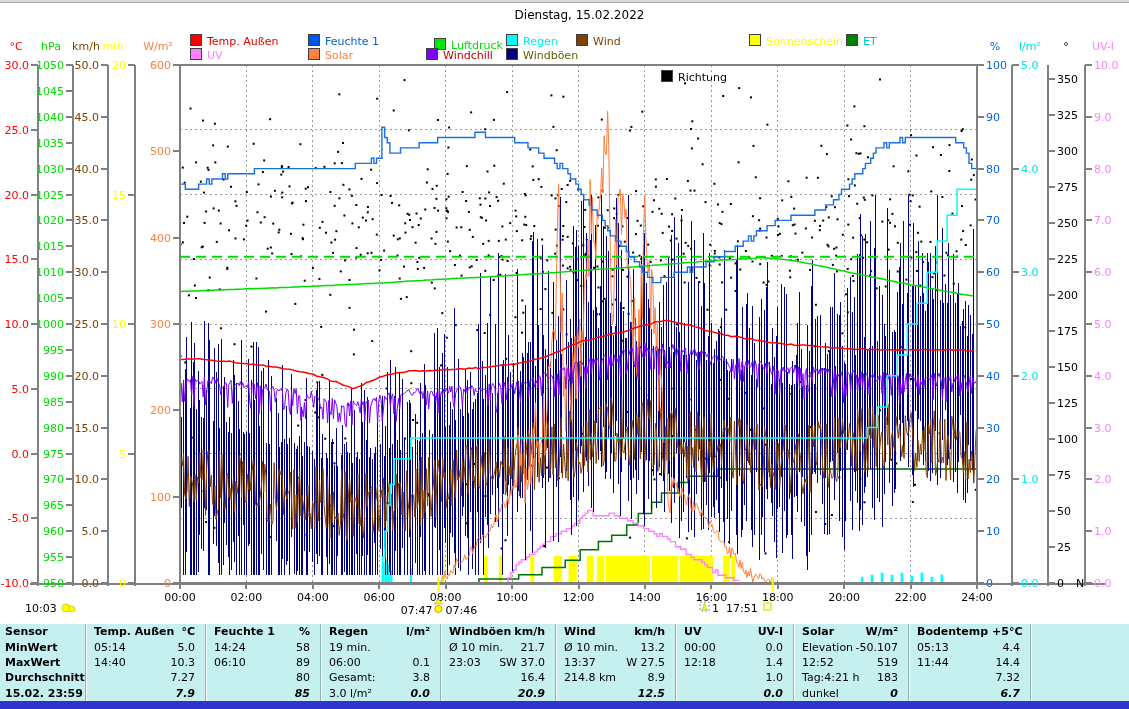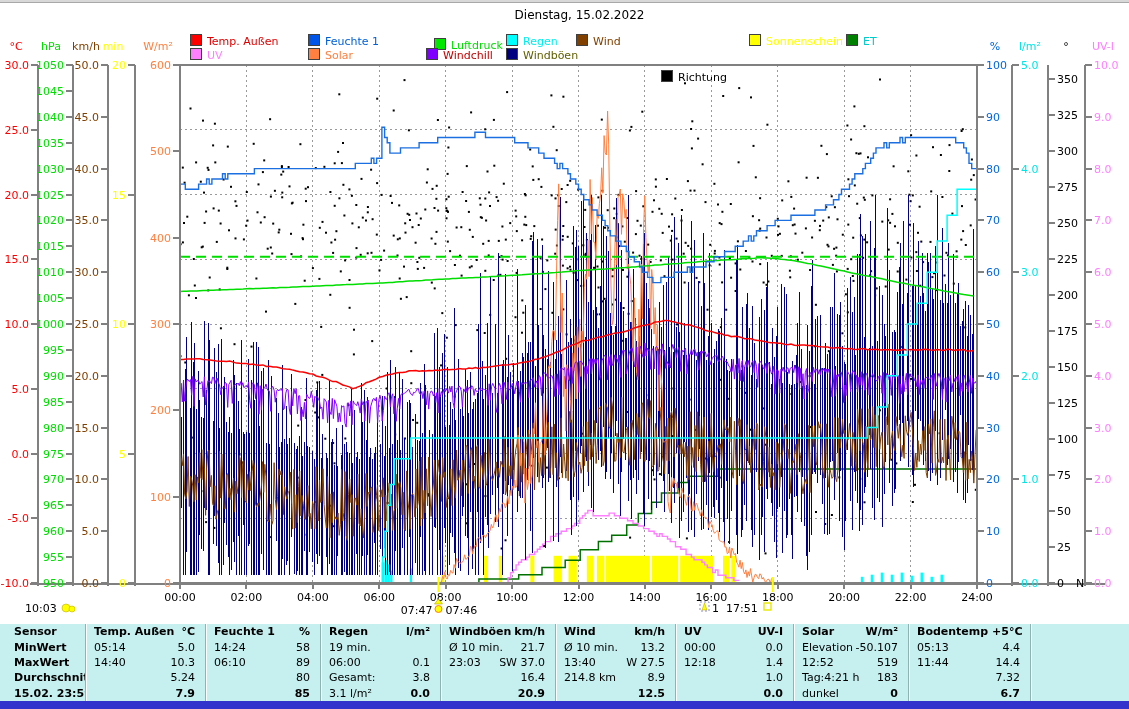--- a/index.html
+++ b/index.html
@@ -12,24 +12,24 @@
   svg text{font-family:"DejaVu Sans","Liberation Sans",sans-serif;font-size:11px;}
   #chart{position:absolute;top:0;left:0;}
   
   #stats{position:absolute;top:624px;left:0;width:1129px;height:77px;background:#c6efef;
          display:grid;grid-template-columns:85px 120px 115px 120px 115px 120px 118px 115px 122px 99px;font-size:11px;color:#000;}
   .tcol{display:grid;grid-template-rows:repeat(5,15.4px);}
   .tcol.sep{border-left:1px solid #8fb2b2;box-shadow:inset 1px 0 0 #ffffff;}
   .tcell{display:flex;align-items:center;overflow:hidden;white-space:nowrap;}
   .tcell .l{padding-left:8px;}
   .tcell .r{flex:1;text-align:right;padding-right:10px;}
-  .tcell.lab{font-weight:bold;padding-left:14px;}
+  .tcell.lab{font-weight:bold;padding-left:5px;}
   .hdr .l{font-weight:bold;}
   .hdr .r{font-weight:bold;}
-  .now .r{font-weight:bold;}
+  .now .r{font-weight:bold;font-style:italic;}
   .bottom-strip{position:absolute;top:701px;left:0;width:1129px;height:8px;background:#3232cc;}
 </style>
 </head>
 <body>
 
 <div class="page">
   <div class="top-edge"></div>
   <div class="chart-title">Dienstag, 15.02.2022</div>
   <div id="legend">
       <span class="legend-item" style="left: 190px; top: 34px;"><span class="box" style="background: rgb(255, 0, 0);"></span><span style="color: rgb(221, 0, 0);">Temp. Außen</span></span>
@@ -1500,21 +1500,21 @@
         <div class="tcell">
           <span class="l">05:14</span>
           <span class="r">5.0</span>
         </div>
         <div class="tcell">
           <span class="l">14:40</span>
           <span class="r">10.3</span>
         </div>
         <div class="tcell">
           <span class="l"></span>
-          <span class="r">5.24</span>
+          <span class="r">7.27</span>
         </div>
         <div class="tcell now">
           <span class="l"></span>
           <span class="r">7.9</span>
         </div>
       </div>
       <div class="tcol sep">
         <div class="tcell hdr">
           <span class="l">Feuchte 1</span>
           <span class="r">%</span>
@@ -1547,21 +1547,21 @@
         </div>
         <div class="tcell">
           <span class="l">06:00</span>
           <span class="r">0.1</span>
         </div>
         <div class="tcell">
           <span class="l">Gesamt:</span>
           <span class="r">3.8</span>
         </div>
         <div class="tcell now">
-          <span class="l">3.1 l/m²</span>
+          <span class="l">3.0 l/m²</span>
           <span class="r">0.0</span>
         </div>
       </div>
       <div class="tcol sep">
         <div class="tcell hdr">
           <span class="l">Windböen</span>
           <span class="r">km/h</span>
         </div>
         <div class="tcell">
           <span class="l">Ø 10 min.</span>
@@ -1583,21 +1583,21 @@
       <div class="tcol sep">
         <div class="tcell hdr">
           <span class="l">Wind</span>
           <span class="r">km/h</span>
         </div>
         <div class="tcell">
           <span class="l">Ø 10 min.</span>
           <span class="r">13.2</span>
         </div>
         <div class="tcell">
-          <span class="l">13:40</span>
+          <span class="l">13:37</span>
           <span class="r">W 27.5</span>
         </div>
         <div class="tcell">
           <span class="l">214.8 km</span>
           <span class="r">8.9</span>
         </div>
         <div class="tcell now">
           <span class="l"></span>
           <span class="r">12.5</span>
         </div>

